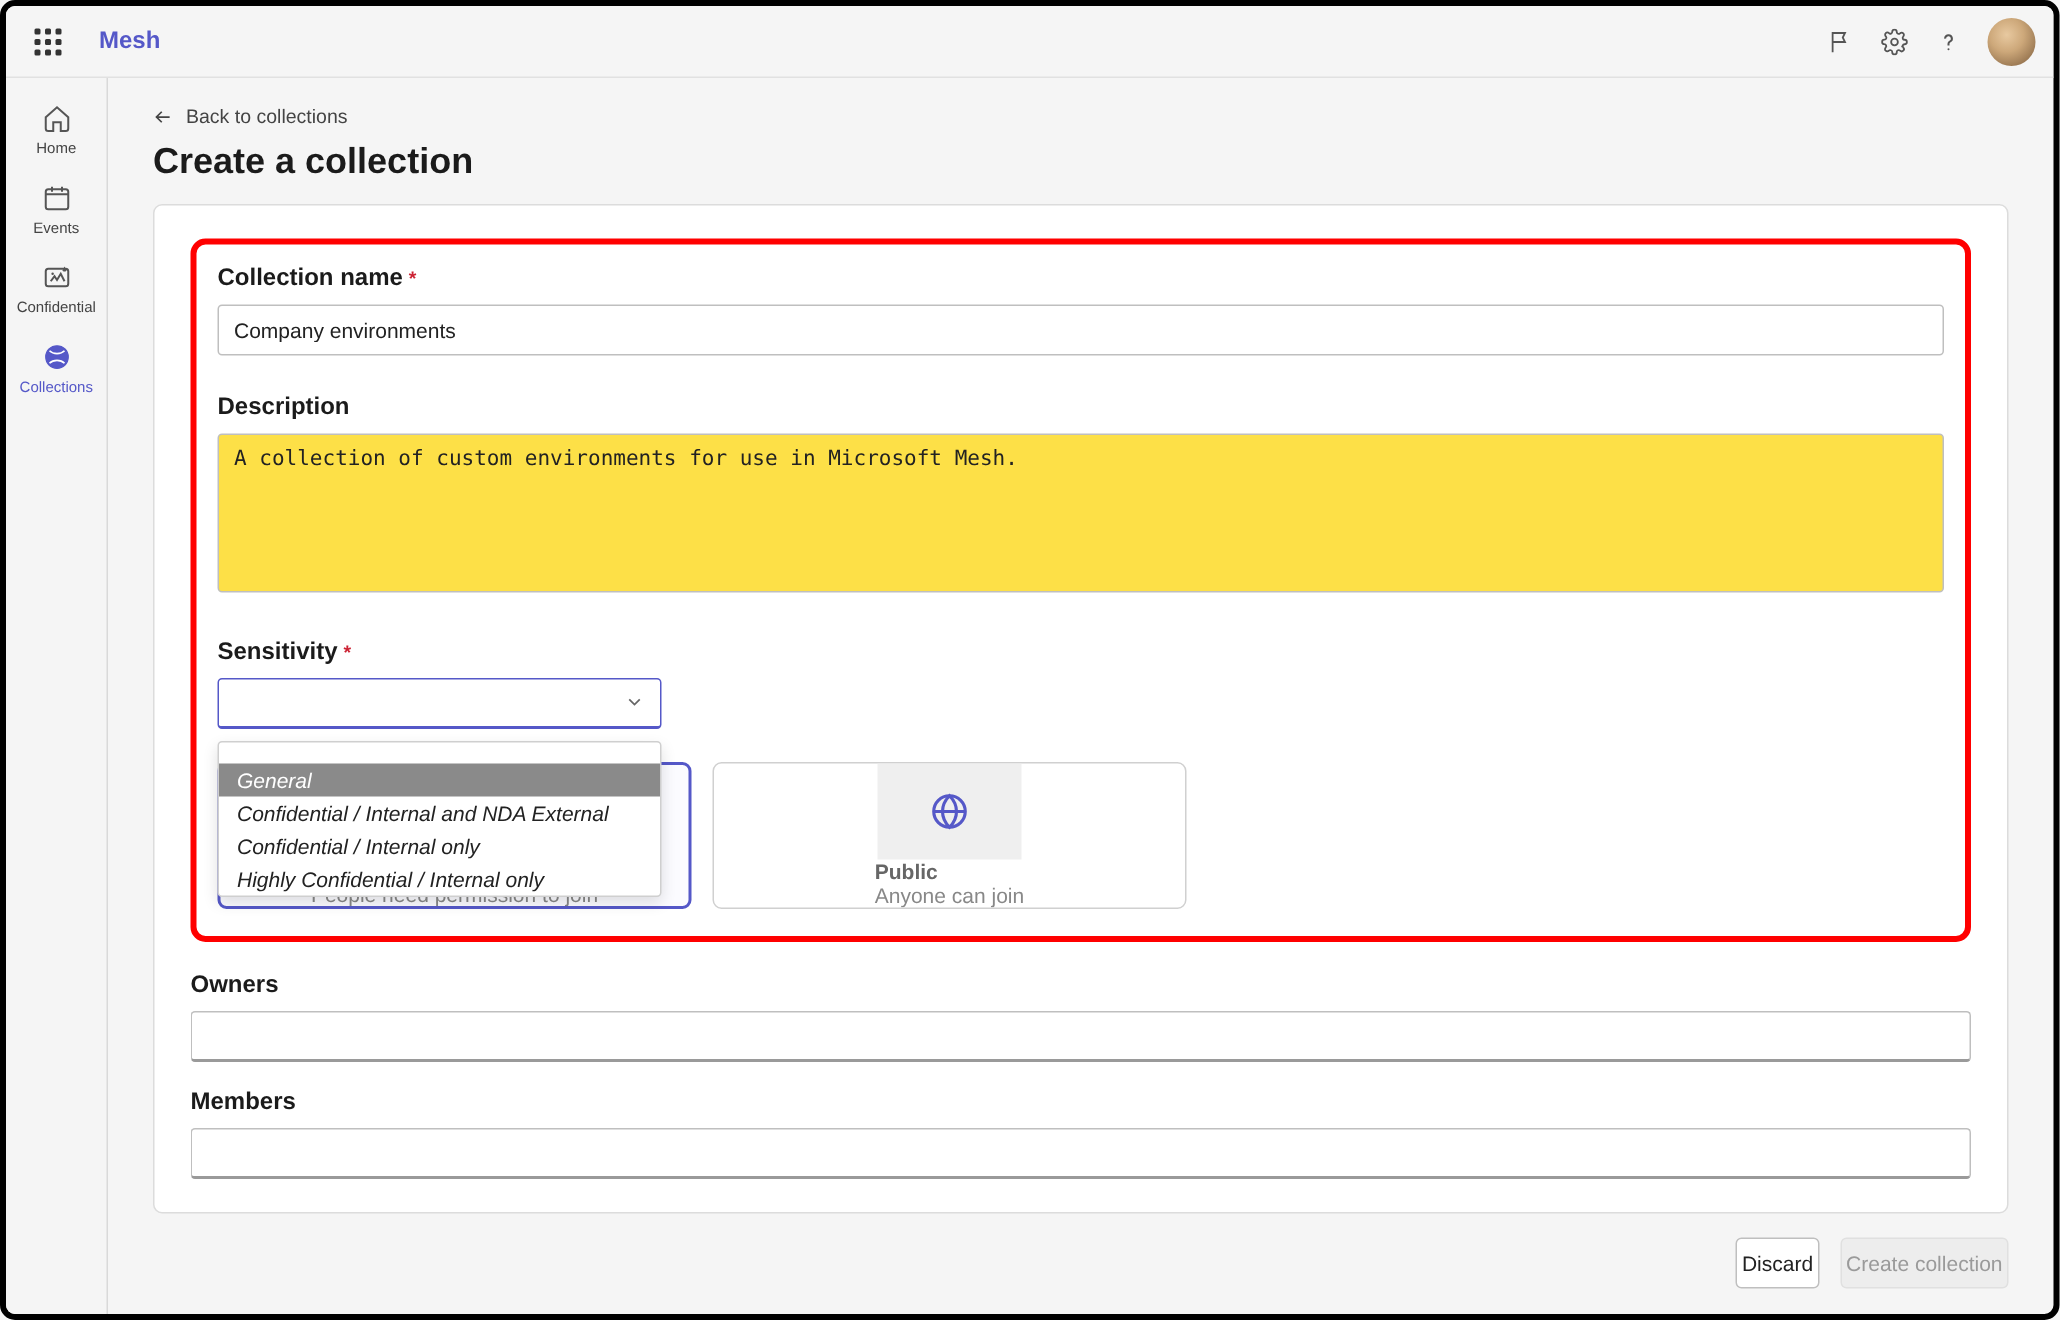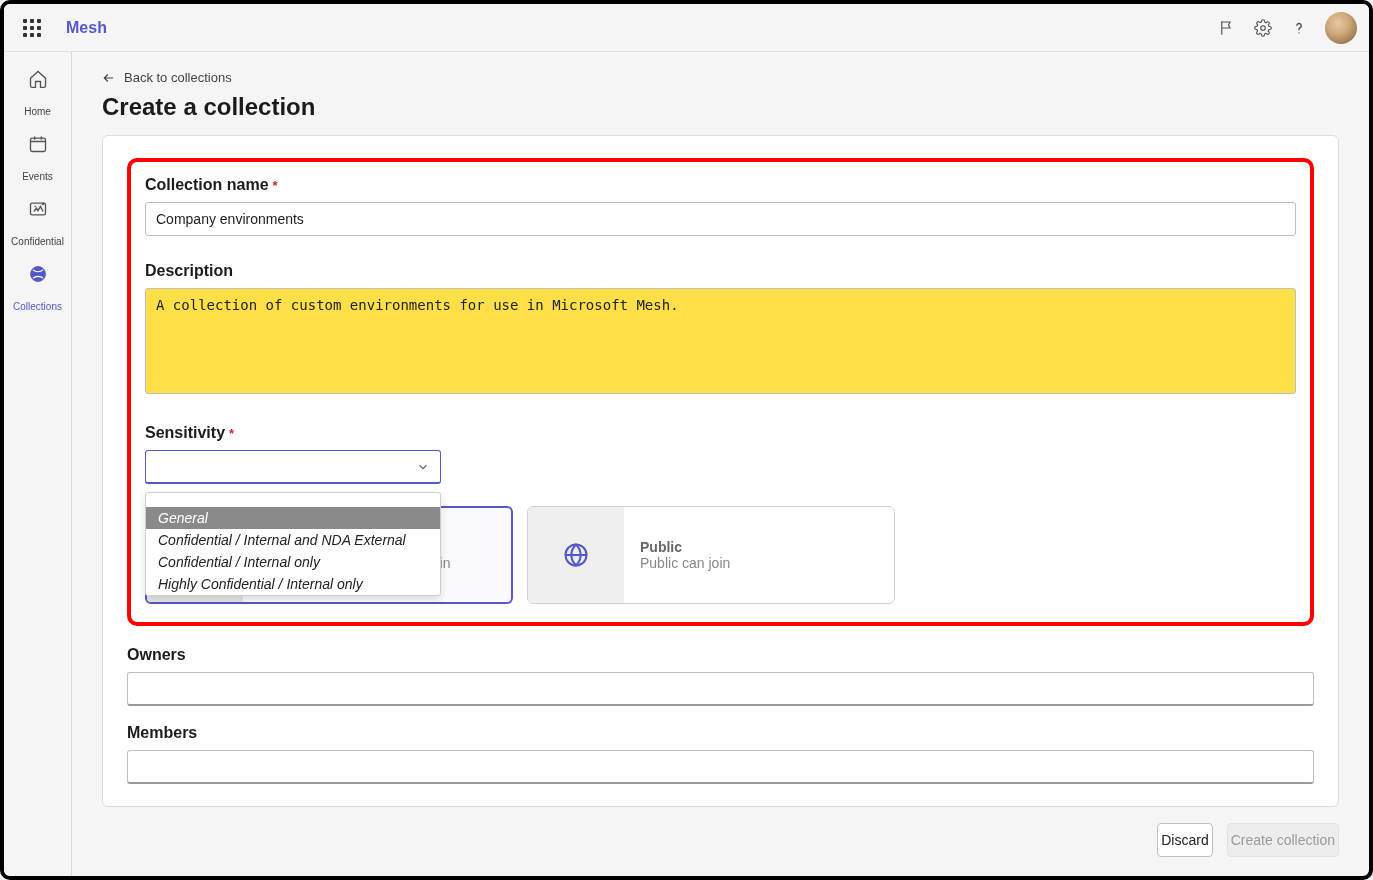--- a/index.html
+++ b/index.html
@@ -55,21 +55,21 @@
   width: 68px;
   background: #f5f5f5;
   border-right: 1px solid #d9d9d9;
   display: flex; flex-direction: column; align-items: center;
   padding-top: 8px;
 }
 .nav-item {
   width: 64px;
   padding: 8px 0;
   display:flex; flex-direction:column; align-items:center;
-  gap: 16px;
+  gap: 4px;
   cursor:pointer;
   border-radius:4px;
   color:#444;
   font-size:10px;
 }
 .nav-item.active { color:#5558c8; }
 .nav-item .nav-icon { width:22px; height:22px; display:flex; align-items:center; justify-content:center; }
 .nav-item.active .nav-icon svg { stroke:#5558c8; fill:#5558c8; }
 .main {
   flex:1;
@@ -151,26 +151,27 @@
   cursor:pointer;
 }
 .dropdown-item.selected {
   background:#8a8a8a;
   color:#fff;
 }
 .privacy-cards {
   display:flex; gap:14px; margin-top:22px;
 }
 .privacy-card {
-  width:368px; height:98px;
+  width:316px; height:98px;
   border:1px solid #d0d0d0;
   border-radius:6px;
   display:flex; align-items:center;
   cursor:pointer;
   overflow:hidden;
+  flex-direction:column;
 }
 .privacy-card.selected {
   border:2px solid #5558c8;
   background:#eceaff33;
 }
 .privacy-iconbox {
   width:96px; height:100%;
   background:#efefef;
   display:flex; align-items:center; justify-content:center;
 }
@@ -350,21 +351,21 @@
             </div>
             <div class="privacy-card">
               <div class="privacy-iconbox">
                 <svg width="28" height="28" viewBox="0 0 24 24" fill="none" stroke="#5558c8" stroke-width="1.8">
                     <circle cx="12" cy="12" r="9"></circle>
                     <path d="M3 12h18M12 3c2.5 2.5 4 5.5 4 9s-1.5 6.5-4 9c-2.5-2.5-4-5.5-4-9s1.5-6.5 4-9z"></path>
                   </svg>
               </div>
               <div class="privacy-text">
                 <div class="privacy-title">Public</div>
-                <div class="privacy-sub">Public can join</div>
+                <div class="privacy-sub">Anyone can join</div>
               </div>
             </div>
           </div>
 
         </div>
 
         <div class="people-field-label">Owners</div>
         <input class="people-input" type="text" style="">
 
         <div style="height:18px"></div>

